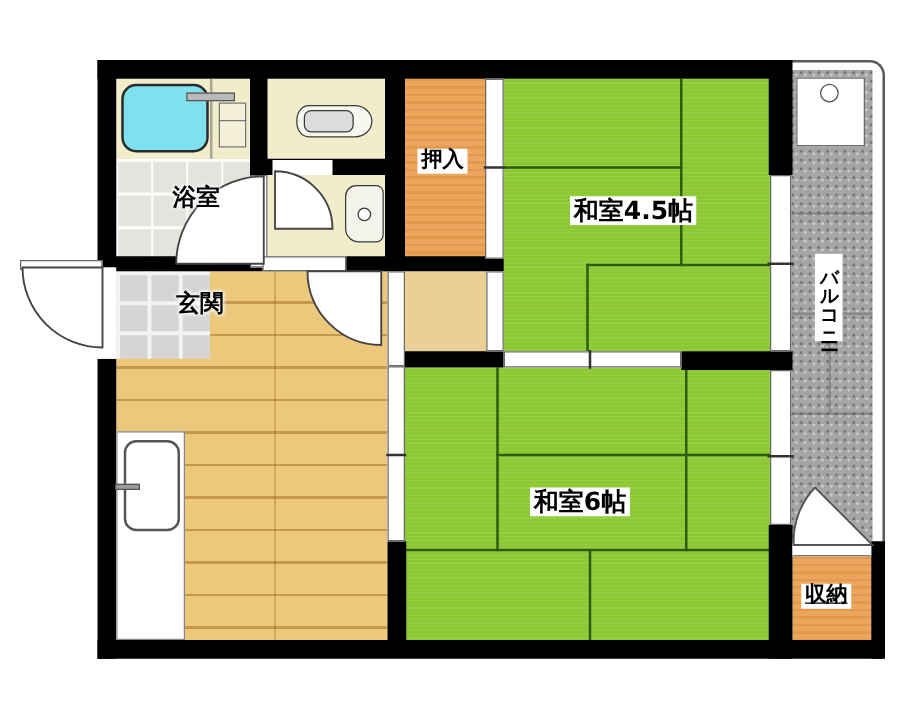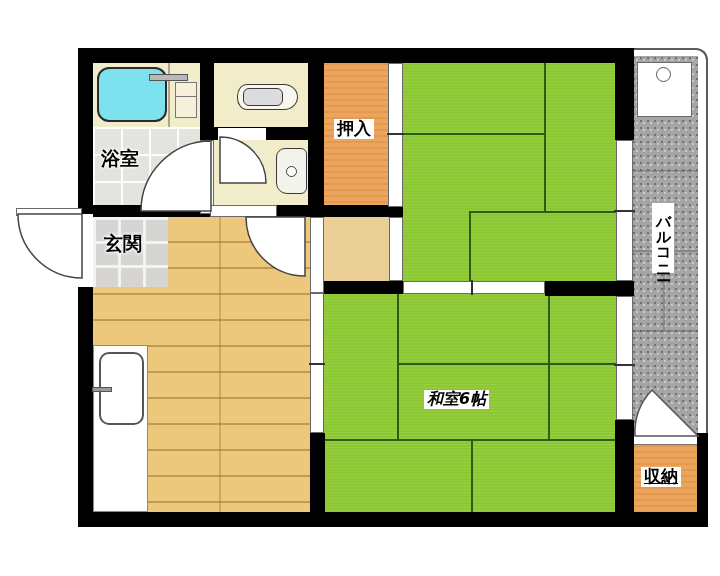--- a/index.html
+++ b/index.html
@@ -39,21 +39,21 @@
   
   .tl{position:absolute;background:#2e5c10;z-index:10;}
   
   .bj{position:absolute;background:rgba(90,90,90,.4);z-index:5;}
   
   .fx{position:absolute;box-sizing:border-box;z-index:50;}
   
   .lbl{position:absolute;z-index:60;color:#000;font-weight:bold;white-space:nowrap;
        line-height:1.05;}
   .boxed{background:#fff;padding:1px 3px;}
-  .halo{text-shadow:0 0 3px #fff,0 0 3px #fff,0 0 4px #fff;}
+  .halo{text-shadow:0 0 3px #fff,0 0 3px #fff,0 0 4px #fff;margin-left:37px;}
   .vert{writing-mode:vertical-rl;}
   svg.overlay{position:absolute;left:0;top:0;z-index:45;}
 </style>
 </head>
 <body>
 
 <div id="stage">
 
   <div class="abs cream" style="left:93px;top:63px;width:107px;height:66px;"></div>
   <div class="abs bathtile" style="left:93px;top:127px;width:107px;height:80px;"></div>
@@ -142,17 +142,18 @@
   <div class="fx" style="left:93px;top:345px;width:55px;height:167px;background:#fff;border:1px solid #888;"></div>
   <div class="fx" style="left:99px;top:352px;width:45px;height:73px;background:#fff;border:2px solid #555;border-radius:10px;"></div>
   <div class="fx" style="left:92px;top:387px;width:20px;height:5px;background:#9a9a9a;border:1px solid #555;"></div>
 
   <div class="fx" style="left:637px;top:62px;width:55px;height:55px;background:#fff;border:1px solid #6a6a6a;"></div>
   <div class="fx" style="left:656px;top:67px;width:15px;height:15px;background:#fff;border:1.5px solid #555;border-radius:50%;"></div>
 
   <div class="lbl halo" style="left:101px;top:149px;font-size:19px;">浴室</div>
   <div class="lbl halo" style="left:104px;top:234px;font-size:19px;">玄関</div>
   <div class="lbl boxed" style="left:334px;top:119px;font-size:17px;">押入</div>
-  <div class="lbl boxed" style="left:424px;top:390px;font-size:16px;font-style:italic;">和室6帖</div>
+  <div class="lbl boxed" style="left:456px;top:157px;font-size:20px;">和室4.5帖</div>
+  <div class="lbl boxed" style="left:424px;top:390px;font-size:20px;">和室6帖</div>
   <div class="lbl boxed vert" style="left:652px;top:203px;font-size:15px;">バルコニー</div>
   <div class="lbl boxed" style="left:641px;top:467px;font-size:17px;text-decoration:underline;">収納</div>
 
 </div>
 
 </body></html>

